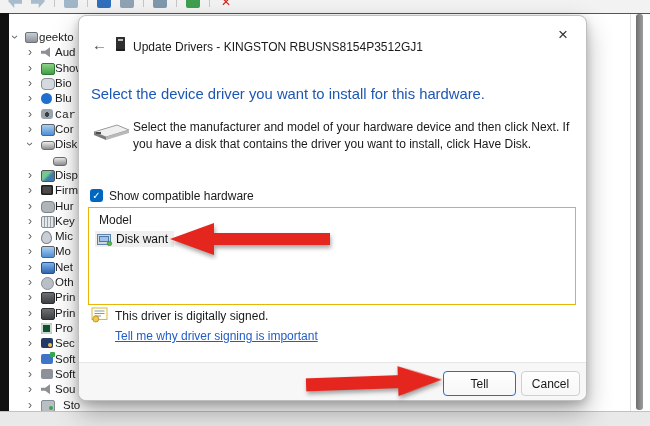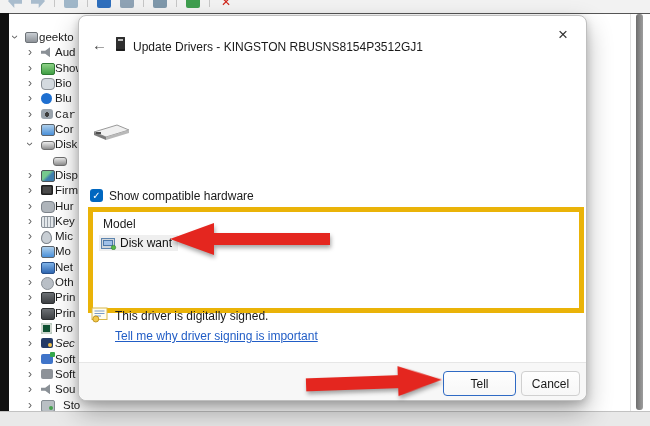--- a/index.html
+++ b/index.html
@@ -73,21 +73,21 @@
   .dlg-close{position:absolute;right:10px;top:6px;width:26px;height:26px;display:flex;align-items:center;
              justify-content:center;font-size:17px;color:#333;border-radius:4px;}
   .dlg-heading{position:absolute;left:12px;top:70px;width:485px;font-size:14.8px;
                color:var(--heading-blue,#1d57b4);}
   .hw-icon{position:absolute;left:13px;top:103px;}
   .dlg-desc{position:absolute;left:54px;top:103px;width:448px;font-size:12px;line-height:1.38;color:#1a1a1a;}
   .cb{position:absolute;left:11px;top:173px;width:13px;height:13px;border-radius:3px;
       background:var(--accent-blue,#0067c0);display:flex;align-items:center;justify-content:center;}
   .cb .mark{color:#fff;font-size:10px;line-height:10px;}
   .cb-label{position:absolute;left:30px;top:173px;font-size:12px;color:#1a1a1a;}
-  .listbox{position:absolute;left:9px;top:191px;width:486px;height:96px;border:5px solid #eab308;background:#fff;}
+  .listbox{position:absolute;left:9px;top:191px;width:486px;height:96px;border:1px solid #eab308;background:#fff;}
   .model-hdr{position:absolute;left:10px;top:5px;font-size:12px;color:#1a1a1a;}
   .model-item{position:absolute;left:6px;top:23px;display:flex;align-items:center;gap:3px;
               background:#efefef;padding:1px 6px 1px 2px;}
   .model-item .lbl{font-size:12px;color:#111;}
   .cert-icon{position:absolute;left:12px;top:291px;}
   .signed-text{position:absolute;left:36px;top:293px;font-size:12px;color:#1a1a1a;}
   .sign-link{position:absolute;left:36px;top:313px;font-size:12px;color:var(--link-blue,#215dc6);
              text-decoration:underline;cursor:pointer;}
   .btn{position:absolute;display:flex;align-items:center;justify-content:center;font-size:12px;color:#1a1a1a;
        background:linear-gradient(#fefefe,#f7f7f7);border:1px solid #d0d0d0;border-radius:4px;}
@@ -228,21 +228,21 @@
         <span class="tlabel" style="left: 46px;">Prin</span>
       </div>
       <div class="tree-row" style="top: 308.08px;">
         <span class="chev" style="left: 19px;">›</span>
         <span class="ti ti-cpu" style="left: 32px;"></span>
         <span class="tlabel" style="left: 46px;">Pro</span>
       </div>
       <div class="tree-row" style="top: 323.4px;">
         <span class="chev" style="left: 19px;">›</span>
         <span class="ti ti-security" style="left: 32px;"></span>
-        <span class="tlabel" style="left: 46px; font-style: italic;">Sec</span>
+        <span class="tlabel" style="left: 46px;">Sec</span>
       </div>
       <div class="tree-row" style="top: 338.72px;">
         <span class="chev" style="left: 19px;">›</span>
         <span class="ti ti-software-plus" style="left: 32px;"></span>
         <span class="tlabel" style="left: 46px;">Soft</span>
       </div>
       <div class="tree-row" style="top: 354.04px;">
         <span class="chev" style="left: 19px;">›</span>
         <span class="ti ti-software" style="left: 32px;"></span>
         <span class="tlabel" style="left: 46px;">Soft</span>
@@ -266,29 +266,31 @@
   <div class="win-edge"></div>
   <div class="scroll-thumb"></div>
   <div class="statusbar"></div>
 
   <div class="dialog">
     <span class="dlg-back">←</span>
     <span class="drv-icon"></span>
     <span class="dlg-title">Update Drivers - KINGSTON RBUSNS8154P3512GJ1</span>
     <span class="dlg-close">×</span>
 
+    <div class="dlg-heading">Select the device driver you want to install for this hardware.</div>
 
     <span class="hw-icon">
       <svg width="38" height="28" viewBox="0 0 38 28">
         <polygon points="2,13 25,6 37,11 14,18" fill="#f0f0f0" stroke="#9a9a9a" stroke-width="1"></polygon>
         <polygon points="2,13 14,18 14,21 2,16" fill="#7a7a7a"></polygon>
         <polygon points="14,18 37,11 37,14 14,21" fill="#b9b9b9"></polygon>
         <rect x="4" y="13" width="5" height="2" fill="#4d4d4d"></rect>
       </svg>
     </span>
+    <div class="dlg-desc">Select the manufacturer and model of your hardware device and then click Next. If you have a disk that contains the driver you want to install, click Have Disk.</div>
 
     <span class="cb">
       <span class="mark">✓</span>
     </span>
     <span class="cb-label">Show compatible hardware</span>
 
     <div class="listbox">
       <div class="model-hdr">Model</div>
       <div class="model-item">
         <svg width="16" height="13" viewBox="0 0 16 13">

